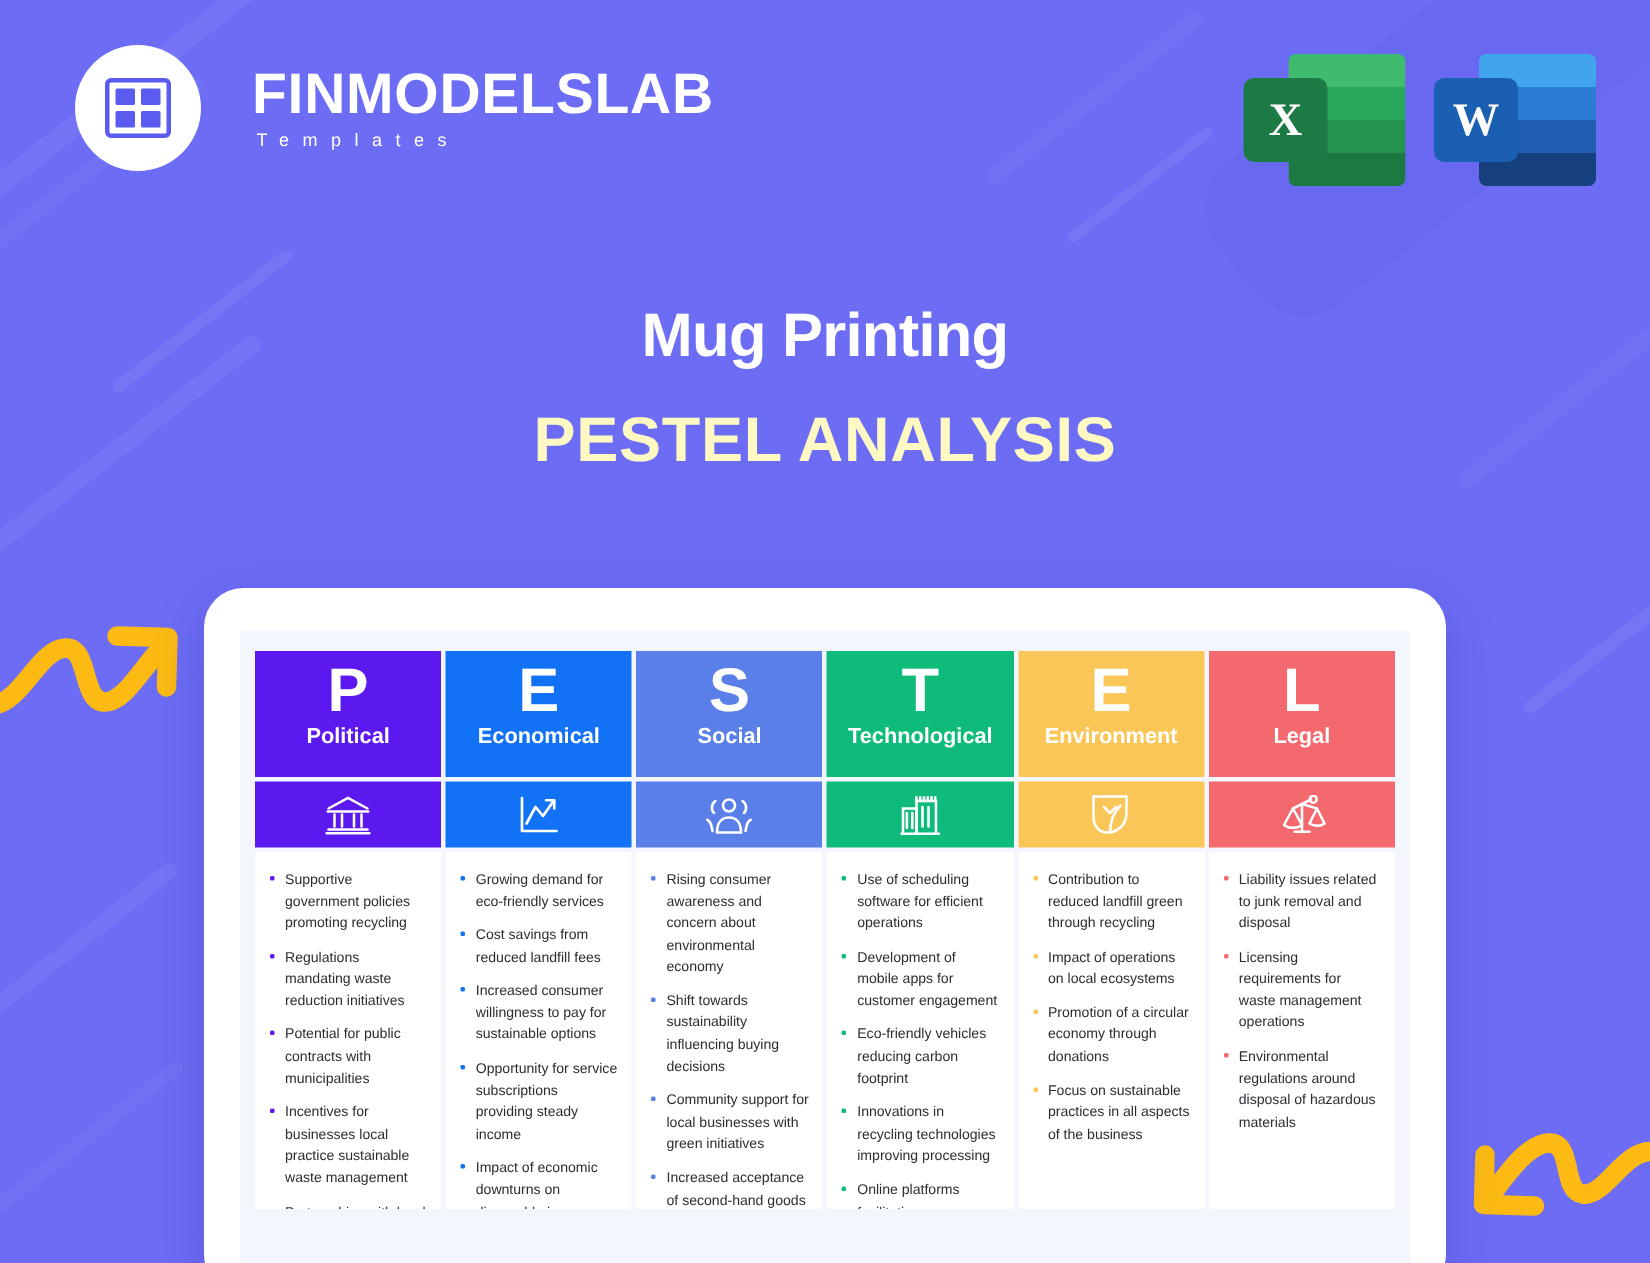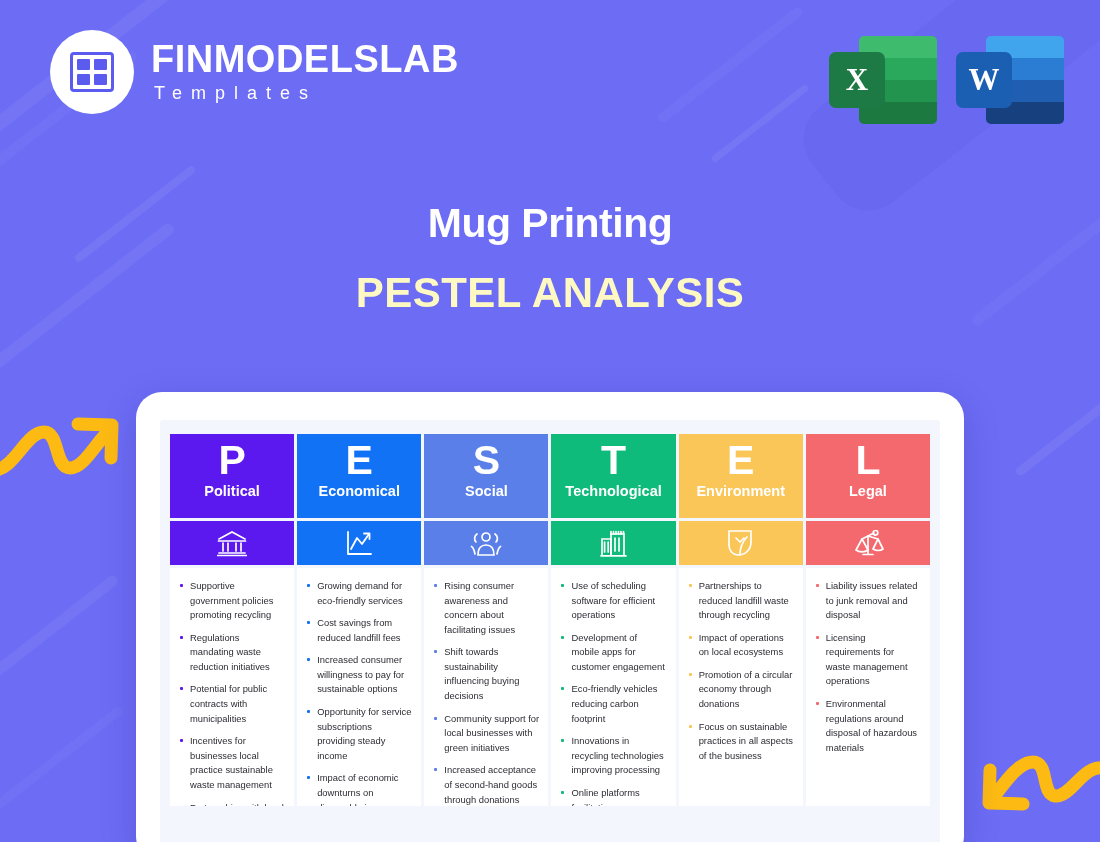--- a/index.html
+++ b/index.html
@@ -26,21 +26,21 @@
     pointer-events: none;
   }
   .brush.b2 { background: rgba(255,255,255,0.04); }
   .brush.b3 { background: rgba(255,255,255,0.07); }
   .brush.dark { background: rgba(40,40,160,0.055); }
 
   
   .logo-wrap {
     position: absolute;
     left: 50px; top: 30px;
-    display: flex; align-items: center; gap: 17px;
+    display: flex; align-items: center; gap: 34px;
   }
   .logo-circle {
     width: 84px; height: 84px;
     border-radius: 50%;
     background: #ffffff;
     display: flex; align-items: center; justify-content: center;
     flex: none;
   }
   .logo-grid {
     width: 44px; height: 40px;
@@ -56,21 +56,21 @@
   .logo-text { display: flex; flex-direction: column; }
   .logo-name {
     font-size: 38px;
     font-weight: 800;
     color: #ffffff;
     letter-spacing: 0.5px;
     line-height: 1.05;
     position: relative;
   }
   .logo-sub {
-    font-size: 18px;
+    font-size: 12px;
     font-weight: 400;
     color: #ffffff;
     letter-spacing: 9px;
     margin-top: 3px;
     margin-left: 3px;
   }
 
   
   .office-icons {
     position: absolute;
@@ -365,21 +365,21 @@
               <circle cx="16" cy="7" r="4"></circle>
               <path d="M7 4 C 4 6, 4 10, 6 12"></path>
               <path d="M25 4 C 28 6, 28 10, 26 12"></path>
               <path d="M8 25 C 8 18, 11.5 15, 16 15 C 20.5 15, 24 18, 24 25 Z"></path>
               <path d="M5 24 C 4 19, 3.5 17.5, 1.5 16.5"></path>
               <path d="M27 24 C 28 19, 28.5 17.5, 30.5 16.5"></path>
             </svg>
           </div>
           <div class="body">
             <ul class="points">
-                <li>Rising consumer awareness and concern about facilitating issues</li>
+                <li>Rising consumer awareness and concern about environmental economy</li>
                 <li>Shift towards sustainability influencing buying decisions</li>
                 <li>Community support for local businesses with green initiatives</li>
                 <li>Increased acceptance of second-hand goods through donations</li>
               </ul>
           </div>
         </div>
 
         <div class="col c3">
           <div class="head">
             <div class="letter">T</div>
@@ -415,21 +415,21 @@
           </div>
           <div class="iconbar">
             <svg width="27" height="28" viewBox="0 0 27 28" fill="none" stroke="#fff" stroke-width="1.7" stroke-linecap="round" stroke-linejoin="round">
               <path d="M24 2 L24 13 C 24 21, 18 26, 11 26 C 6 26, 2 22, 2 16 L2 2 Z"></path>
               <path d="M13 26 C 13 19, 15 13, 20 8"></path>
               <path d="M13 13 L9 9 M13 13 L17 9"></path>
             </svg>
           </div>
           <div class="body">
             <ul class="points">
-                <li>Partnerships to reduced landfill waste through recycling</li>
+                <li>Contribution to reduced landfill green through recycling</li>
                 <li>Impact of operations on local ecosystems</li>
                 <li>Promotion of a circular economy through donations</li>
                 <li>Focus on sustainable practices in all aspects of the business</li>
               </ul>
           </div>
         </div>
 
         <div class="col c5">
           <div class="head">
             <div class="letter">L</div>

